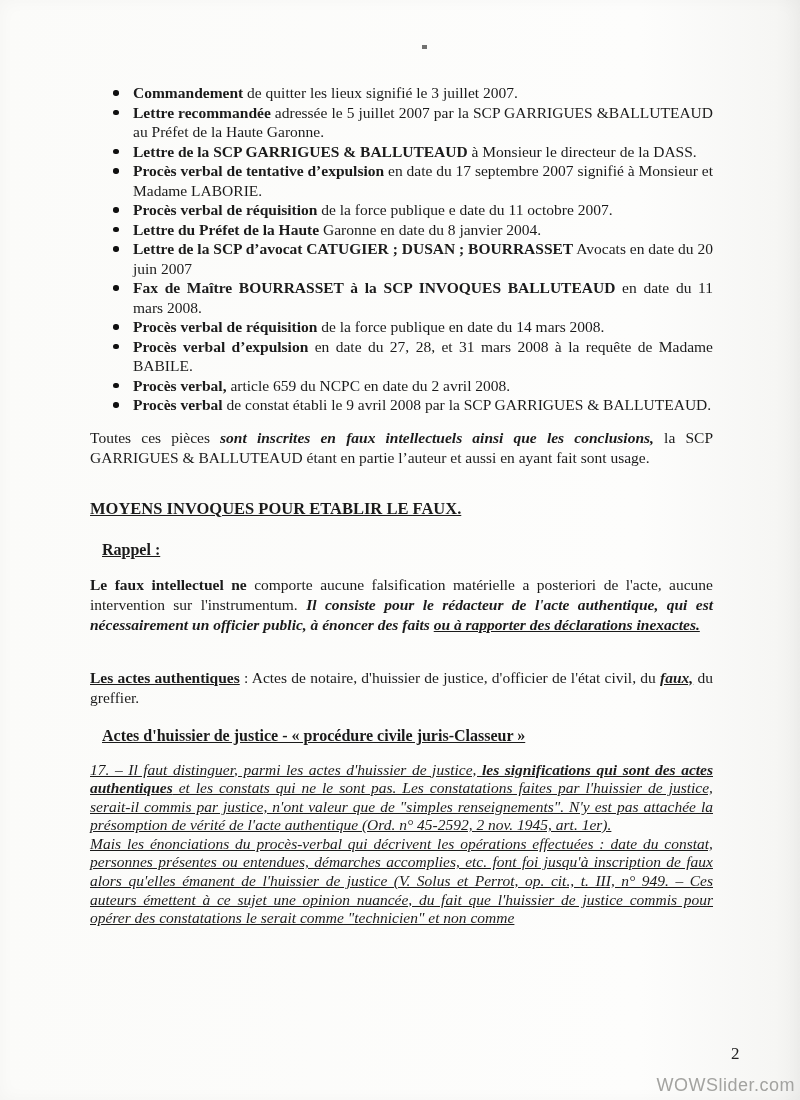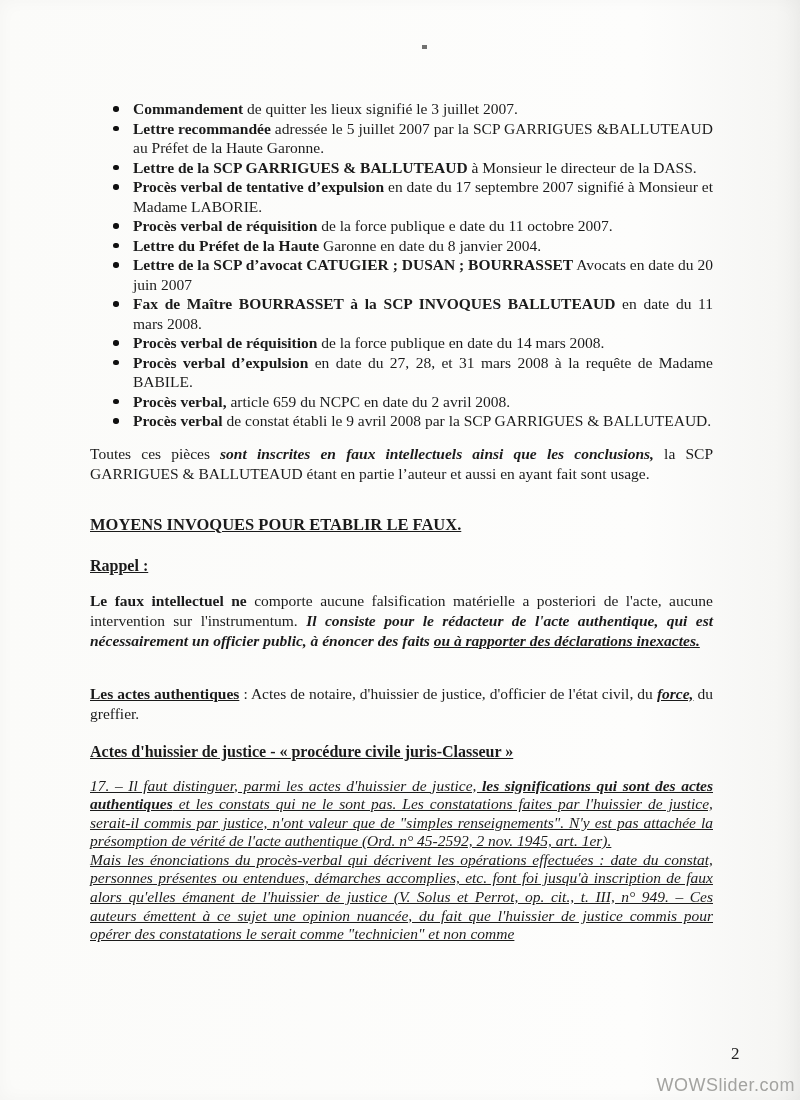--- a/index.html
+++ b/index.html
@@ -12,21 +12,21 @@
     height: 1100px;
     background: linear-gradient(90deg, #fbfbf9 0%, #fdfdfc 80%, #f6f6f4 97%, #efefed 100%);
     font-family: "Liberation Serif", serif;
     color: #1b1b1b;
     overflow: hidden;
     box-shadow: inset 0 0 18px rgba(0,0,0,0.03);
   }
   .content {
     position: absolute;
     left: 90px;
-    top: 99px;
+    top: 83px;
     width: 623px;
   }
   
   ul.doc-list {
     list-style: none;
     margin: 0;
     padding: 0;
   }
   ul.doc-list li {
     position: relative;
@@ -53,21 +53,21 @@
   }
   .intro-para { margin-top: 13px; }
   .h-center {
     margin: 30px 0 0 0;
     font-size: 16.5px;
     font-weight: bold;
     text-decoration: underline;
     line-height: 21px;
   }
   .h-left {
-    margin: 0;
+    margin: 12px;
     font-size: 16px;
     font-weight: bold;
     text-decoration: underline;
     line-height: 21px;
   }
   .rappel-heading { margin-top: 20px; }
   .rappel-para { margin-top: 15px; }
   .actes-para { margin-top: 33px; }
   .huissier-heading { margin-top: 17px; }
   .quote-block { margin-top: 15px; }
@@ -133,21 +133,21 @@
       </ul>
 
     <p class="para intro-para"><span>Toutes ces pièces </span><span class="rb ri">sont inscrites en faux intellectuels ainsi que les conclusions,</span><span> la SCP GARRIGUES &amp; BALLUTEAUD étant en partie l’auteur et aussi en ayant fait sont usage.</span></p>
 
     <h2 class="h-center">MOYENS INVOQUES POUR ETABLIR LE FAUX.</h2>
 
     <h3 class="h-left rappel-heading">Rappel :</h3>
 
     <p class="para rappel-para"><span class="rb">Le faux intellectuel ne</span><span> comporte aucune falsification matérielle a posteriori de l'acte, aucune intervention sur l'instrumentum. </span><span class="rb ri">Il consiste pour le rédacteur de l'acte authentique, qui est nécessairement un officier public, à énoncer des faits </span><span class="rb ri ru">ou à rapporter des déclarations inexactes.</span></p>
 
-    <p class="para actes-para"><span class="rb ru">Les actes authentiques</span><span> : Actes de notaire, d'huissier de justice, d'officier de l'état civil, du </span><span class="rb ri ru">force,</span><span> du greffier.</span></p>
+    <p class="para actes-para"><span class="rb ru">Les actes authentiques</span><span> : Actes de notaire, d'huissier de justice, d'officier de l'état civil, du </span><span class="rb ri ru">faux,</span><span> du greffier.</span></p>
 
     <h3 class="h-left huissier-heading">Actes d'huissier de justice - « procédure civile juris-Classeur »</h3>
 
     <div class="quote-block">
       <p class="para"><span class="ri">17. – Il faut distinguer, parmi les actes d'huissier de justice, </span><span class="rb ri">les significations qui sont des actes authentiques</span><span class="ri"> et les constats qui ne le sont pas. Les constatations faites par l'huissier de justice, serait-il commis par justice, n'ont valeur que de "simples renseignements". N'y est pas attachée la présomption de vérité de l'acte authentique  (Ord. n° 45-2592, 2 nov. 1945, art. 1er).</span></p>
       <p class="para"><span class="ri">Mais les énonciations du procès-verbal qui décrivent les opérations effectuées : date du constat, personnes présentes ou entendues, démarches accomplies, etc. font foi jusqu'à inscription de faux alors qu'elles émanent de l'huissier de justice (V. Solus et Perrot, op. cit., t. III, n° 949. – Ces auteurs émettent à ce sujet une opinion nuancée, du fait que l'huissier de justice commis pour opérer des constatations le serait comme "technicien" et non comme</span></p>
     </div>
 
   </div>
 

